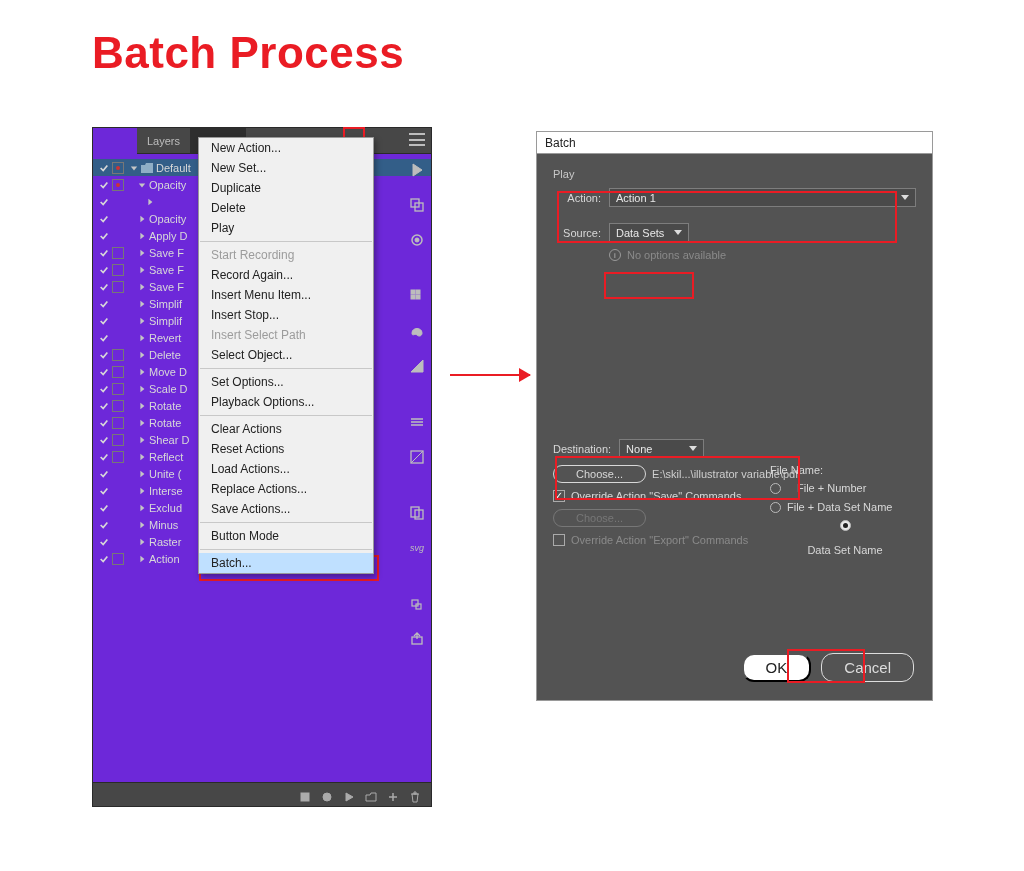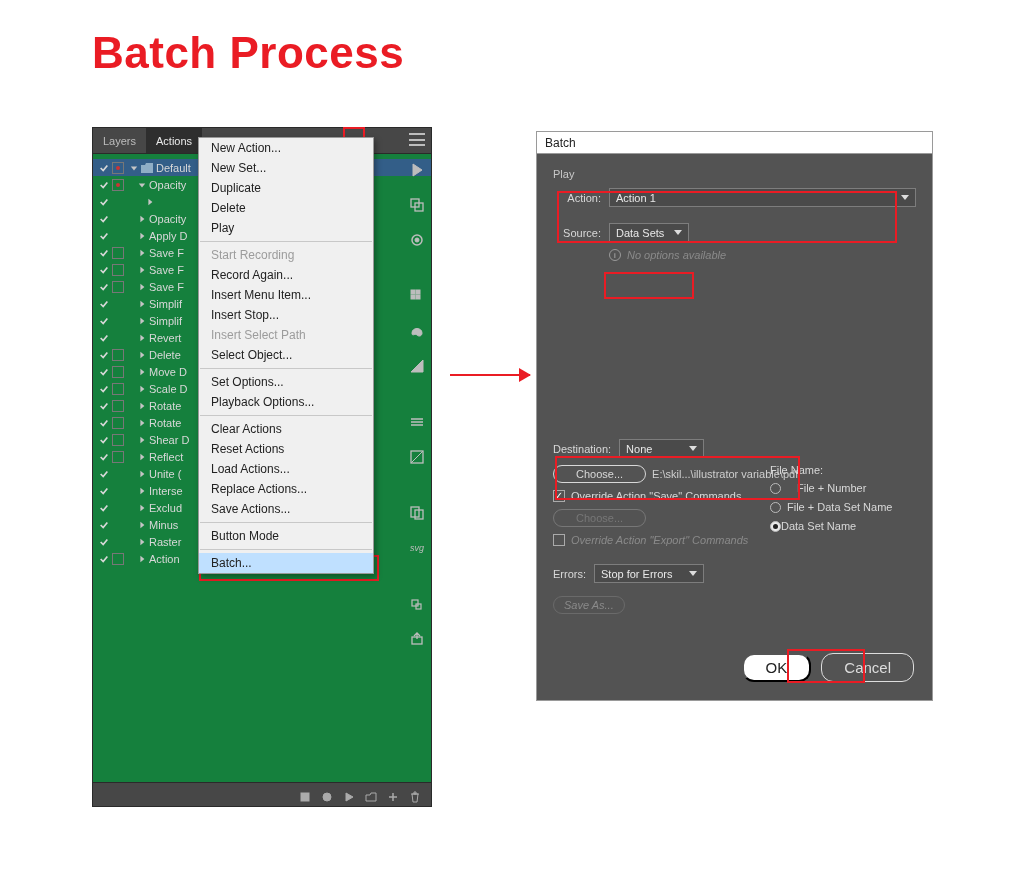--- a/index.html
+++ b/index.html
@@ -1,21 +1,21 @@
 <!DOCTYPE html>
 <html><head>
 <meta charset="utf-8">
 <style>
   * { box-sizing: border-box; margin: 0; padding: 0; font-family: -apple-system, "Segoe UI", Arial, sans-serif; }
   body { background: #fff; width: 1024px; height: 871px; position: relative; }
 
   .title { color: #ea1c24; font-size: 44px; font-weight: 800; position: absolute; top: 28px; left: 92px; letter-spacing: 0.5px;}
 
   
-  .left-panel { position: absolute; top: 127px; left: 92px; width: 340px; height: 680px; background: #15803d; border: 1px solid #2a2a2a; }
+  .left-panel { position: absolute; top: 127px; left: 92px; width: 340px; height: 680px; background: #6d28d9; border: 1px solid #2a2a2a; padding-left: 44px; }
   .tabs { display: flex; align-items: center; height: 26px; background: #474747; border-bottom: 1px solid #2a2a2a; position: relative; }
   .tab { padding: 0 10px; font-size: 11px; color: #bdbdbd; height: 100%; display:flex; align-items:center; }
   .tab.active { background: #2e2e2e; color: #eaeaea; }
   .hamburger { position: absolute; right: 6px; top: 5px; width: 16px; height: 13px; display:flex; flex-direction:column; justify-content:space-between; }
   .hamburger span{ display:block; height:2px; background:#bdbdbd; }
 
   .highlight-box { position:absolute; border: 2px solid #ea1c24; pointer-events:none; }
 
   .action-tree { position:absolute; top:27px; left:0; width: 100%; padding-top:4px; font-size: 11px; color: #d8d8d8; }
   .row { display:flex; align-items:center; height: 17px; padding-left: 4px; overflow:hidden; white-space:nowrap;}
@@ -72,21 +72,21 @@
 
   .dest-block{ position:absolute; top:285px; left:16px; right:16px;}
   .fn-block{ position:absolute; top:310px; right:12px; width:150px;}
   .err-block{ position:absolute; top:410px; left:16px;}
   .btn-row{ position:absolute; bottom:18px; right:18px; display:flex; gap:10px;}
   .pill{ border-radius:12px; padding:4px 22px; font-size:15px;}
   .pill.ok{ background:#fff; color:#222;}
   .pill.cancel{ background:transparent; color:#ddd; border:1px solid #ddd;}
   .save-as{ color:#7e7e7e; background:transparent; border:1px solid #6a6a6a; border-radius:10px; padding:2px 10px; font-size:11px; margin-top:6px;}
   .path-text{ color:#cfcfcf; font-size:11px;}
-  .disabled-text{ color:#8a8a8a;font-style:italic;}
+  .disabled-text{ color:#8a8a8a;}
 
 </style>
 </head>
 <body>
 
 <div class="title">Batch Process</div>
 
 <div class="left-panel">
   <div class="tabs">
     <div class="tab">Layers</div>
@@ -648,36 +648,26 @@
     <div class="fn-block">
       <div style="margin-bottom:6px;">File Name:</div>
       <div class="frow" style="gap:16px;">
           <span class="radio"></span>
           <span>File + Number</span>
         </div>
       <div class="frow" style="gap:6px;">
           <span class="radio"></span>
           <span>File + Data Set Name</span>
         </div>
-      <div class="frow" style="gap:0;">
+      <div class="frow" style="gap:13px;flex-direction:column;">
           <span class="radio sel"></span>
           <span>Data Set Name</span>
         </div>
     </div>
 
-    <div class="err-block">
-      <div class="frow">
-        <span>Errors:</span>
-        <div class="select sm" style="width:110px;">
-            <span>Stop for Errors</span>
-            <span class="car"></span>
-          </div>
-      </div>
-      <button class="save-as disabled-text">Save As...</button>
-    </div>
 
     <div class="btn-row">
       <button class="pill ok">OK</button>
       <button class="pill cancel">Cancel</button>
     </div>
   </div>
 </div>
 
 <div class="highlight-box" style="top:191px; left:557px; width:340px; height:52px;"></div>
 <div class="highlight-box" style="top:272px; left:604px; width:90px; height:27px;"></div>

